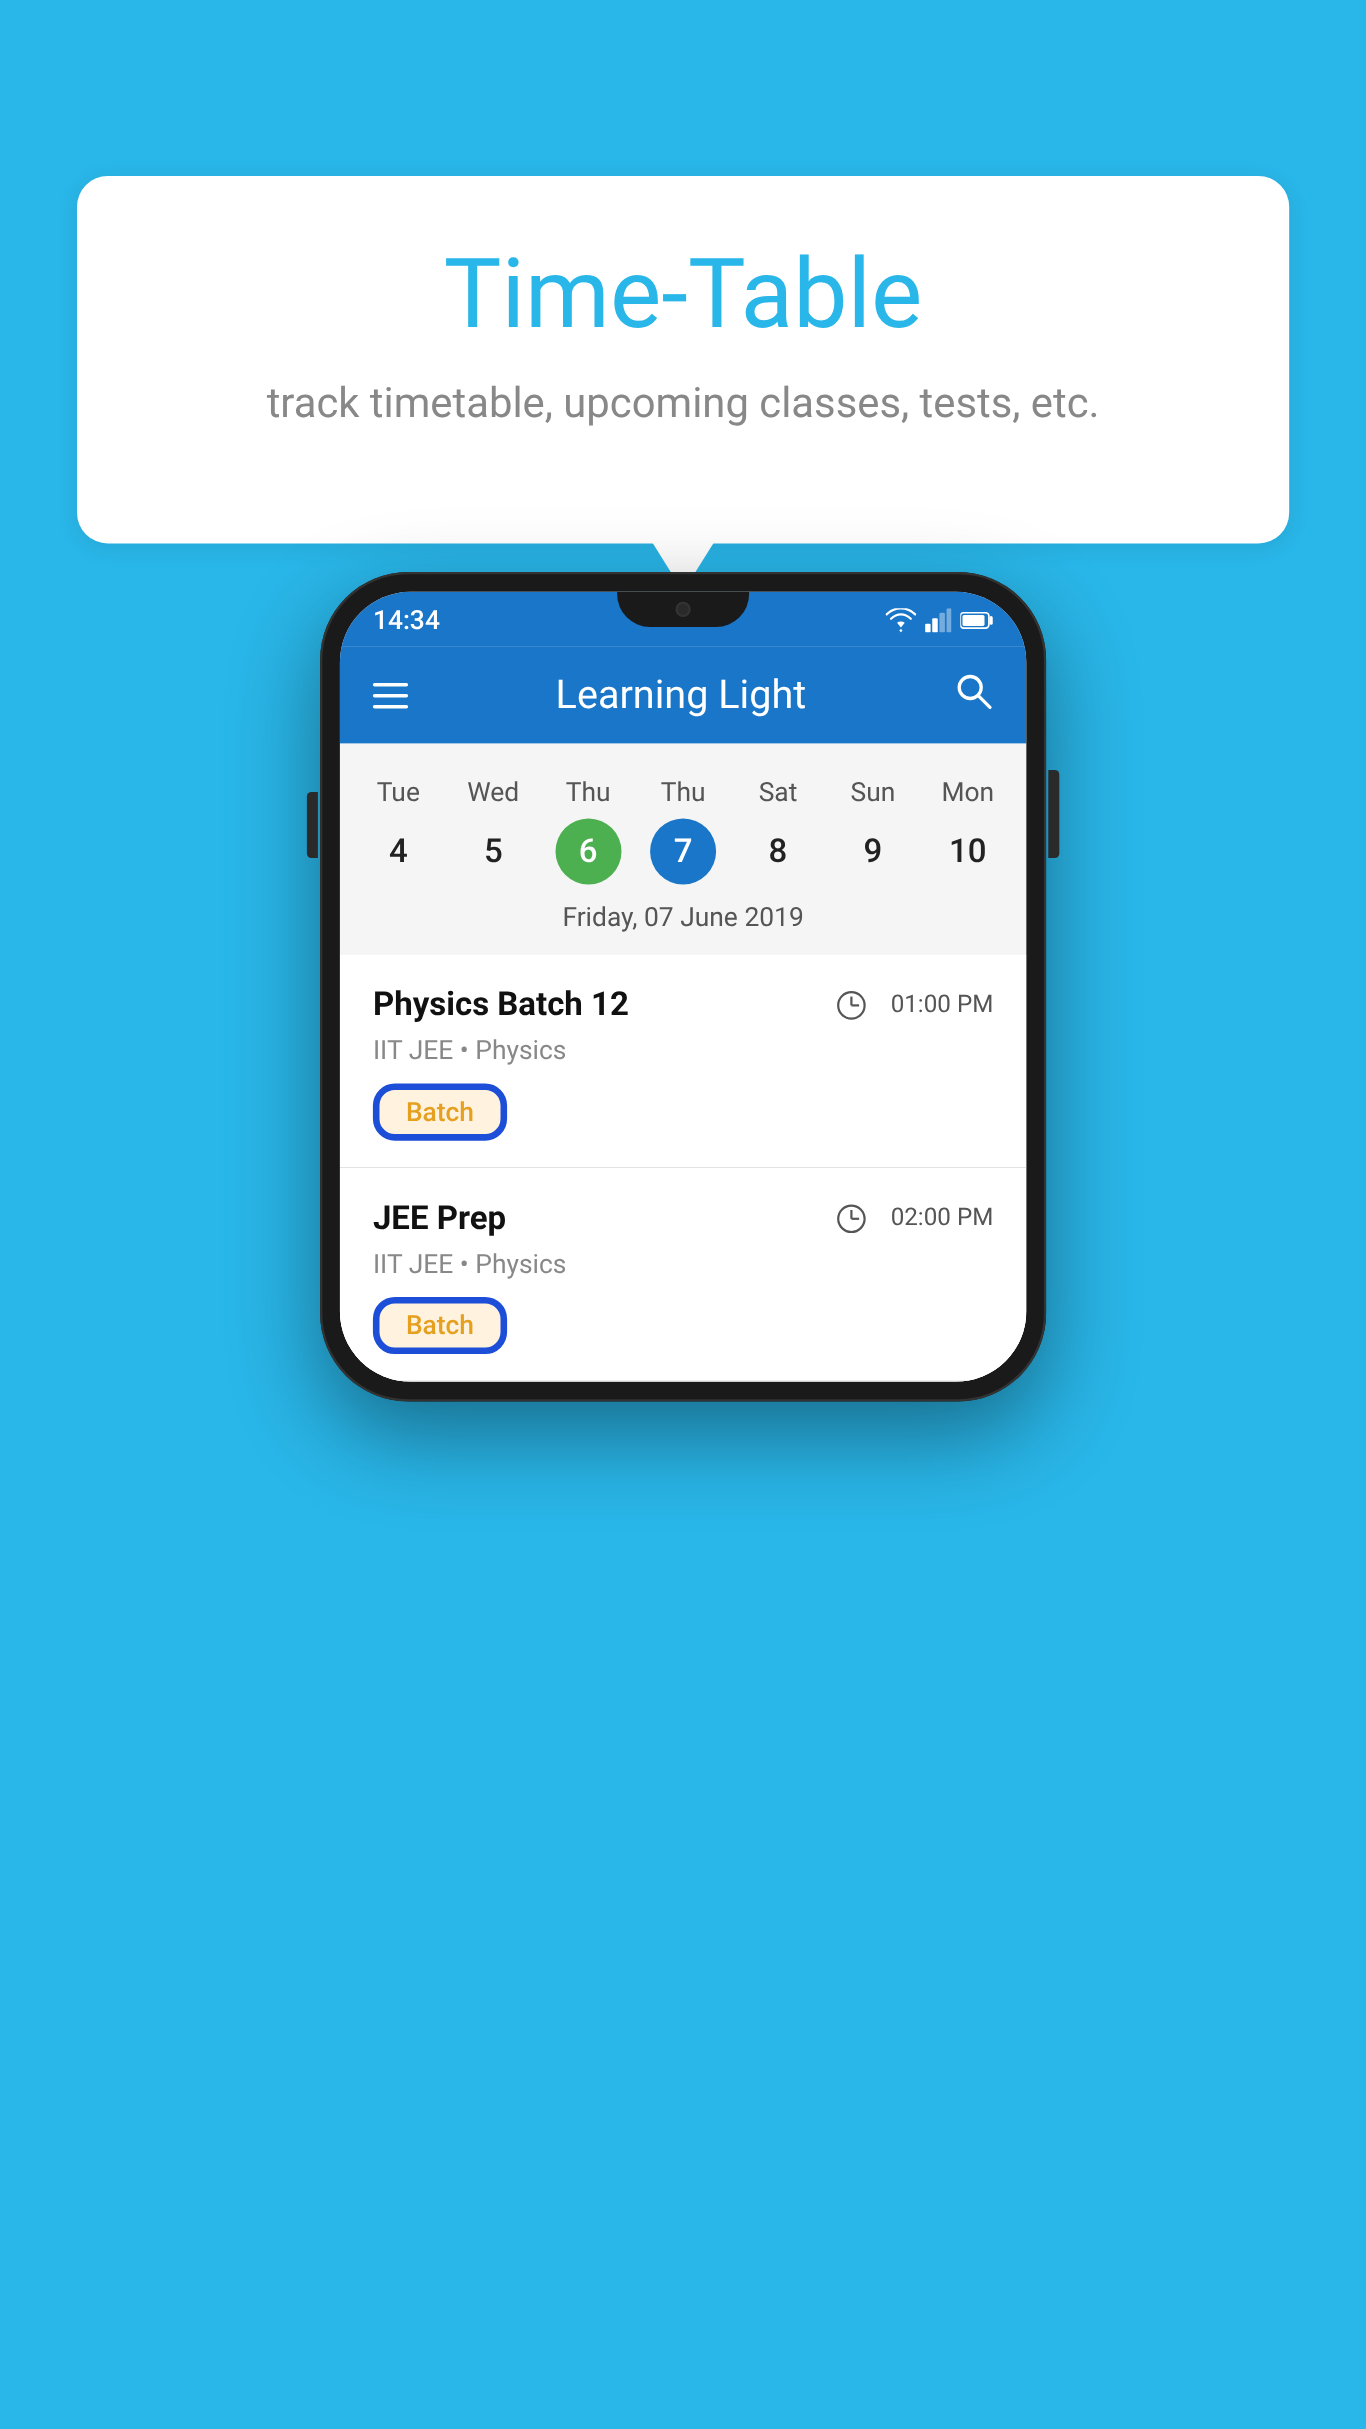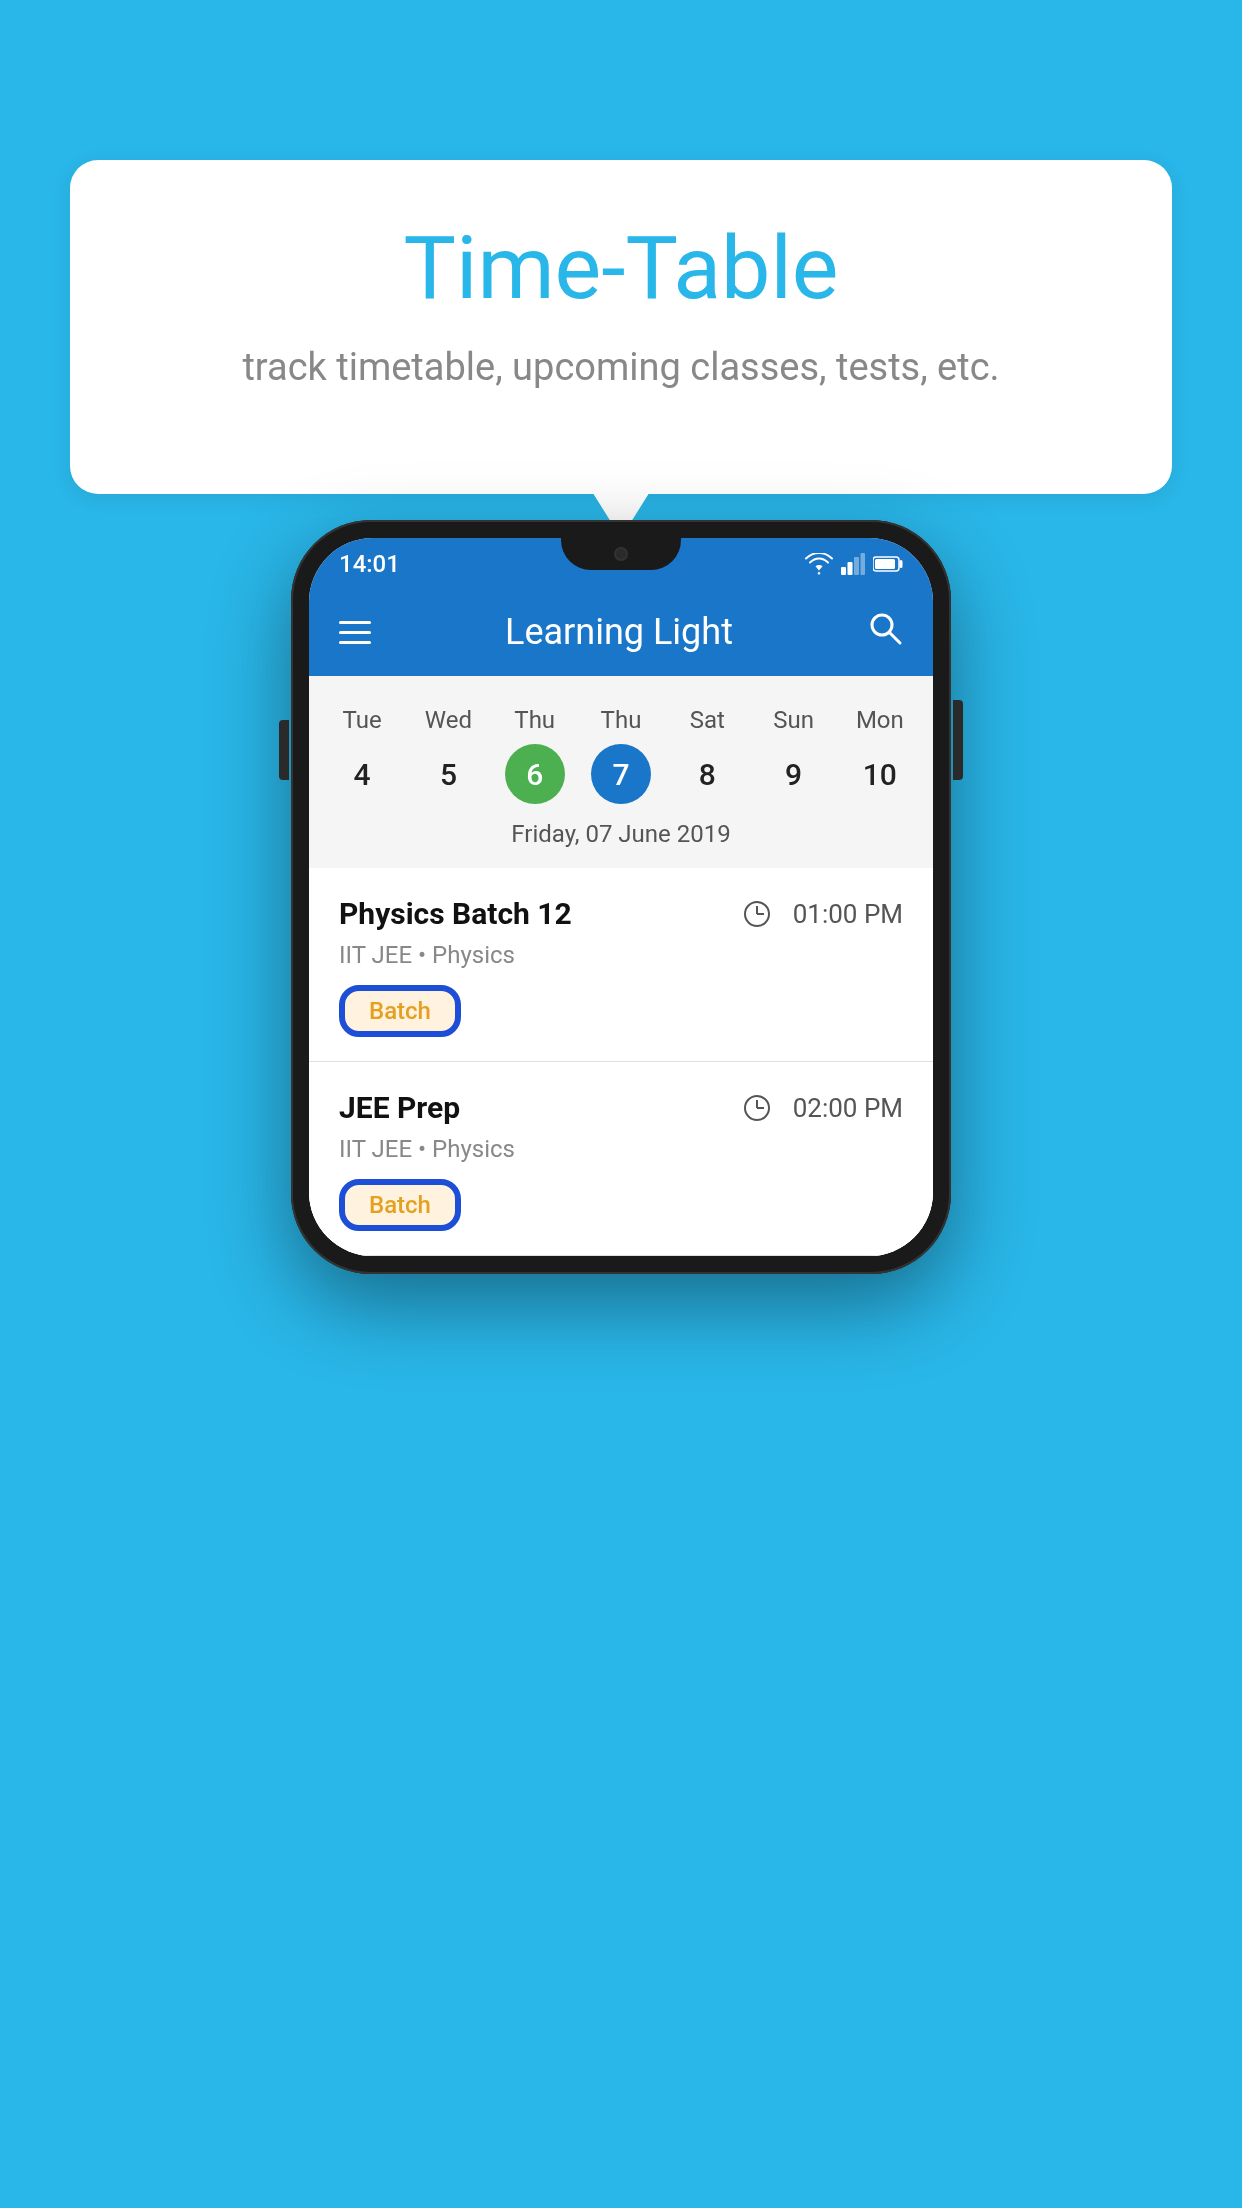--- a/index.html
+++ b/index.html
@@ -276,21 +276,21 @@
       font-size: 30px;
       font-weight: 700;
       color: #111;
     }
 
     .schedule-time {
       display: flex;
       align-items: center;
       gap: 23px;
       color: #555;
-      font-size: 26px;
+      font-size: 22px;
     }
 
     .clock-icon {
       width: 26px;
       height: 26px;
       border: 2px solid #555;
       border-radius: 50%;
       position: relative;
       flex-shrink: 0;
     }
@@ -348,21 +348,21 @@
 
 <div class="phone-wrapper">
   <div class="phone-outer">
     <div class="phone-inner">
 
       <div class="notch">
         <div class="notch-camera"></div>
       </div>
 
       <div class="status-bar">
-        <span class="status-time">14:01</span>
+        <span class="status-time">14:34</span>
         <div class="status-icons">
 
           <svg width="28" height="22" viewBox="0 0 28 22" fill="white">
             <path d="M14 17.5l3.5-4.3A5.5 5.5 0 0 0 14 12a5.5 5.5 0 0 0-3.5 1.2L14 17.5z"></path>
             <path d="M14 22l1.5-1.8L14 18.5 12.5 20.2 14 22z" opacity="0.9"></path>
             <path d="M5 9.5C7.8 6.8 11.2 5.5 14 5.5s6.2 1.3 9 4" stroke="white" stroke-width="2" fill="none" stroke-linecap="round"></path>
             <path d="M1 5.5C4.5 2 9 0 14 0s9.5 2 13 5.5" stroke="white" stroke-width="2" fill="none" stroke-linecap="round"></path>
           </svg>
 
           <svg width="24" height="22" viewBox="0 0 24 22" fill="white">

